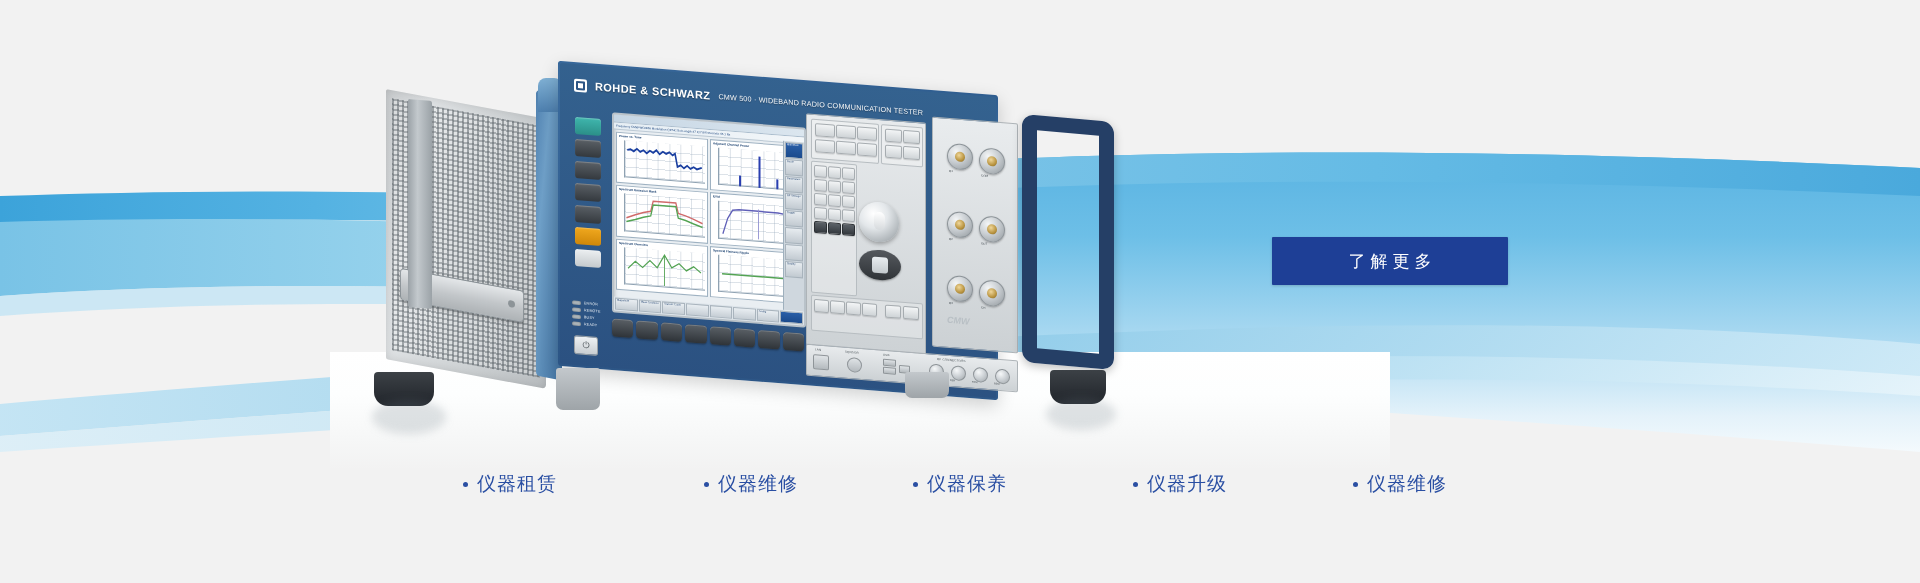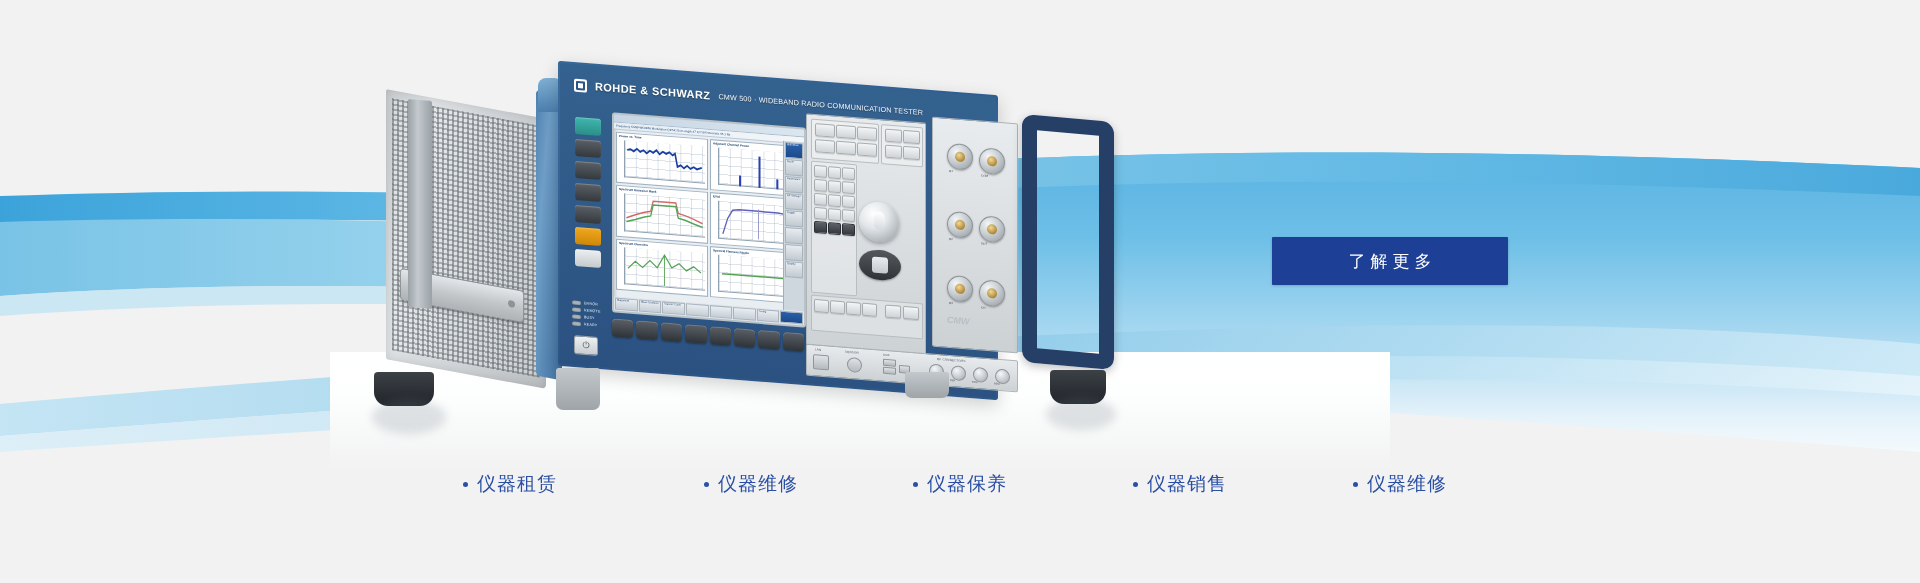--- a/index.html
+++ b/index.html
@@ -530,21 +530,21 @@
     <div class="feat" style="left:704px;">
       <span class="bullet"></span>
       <span>仪器维修</span>
     </div>
     <div class="feat" style="left:913px;">
       <span class="bullet"></span>
       <span>仪器保养</span>
     </div>
     <div class="feat" style="left:1133px;">
       <span class="bullet"></span>
-      <span>仪器销售</span>
+      <span>仪器升级</span>
     </div>
     <div class="feat" style="left:1353px;">
       <span class="bullet"></span>
       <span>仪器维修</span>
     </div>
   </div>
 
 </div>
 
 </body></html>

